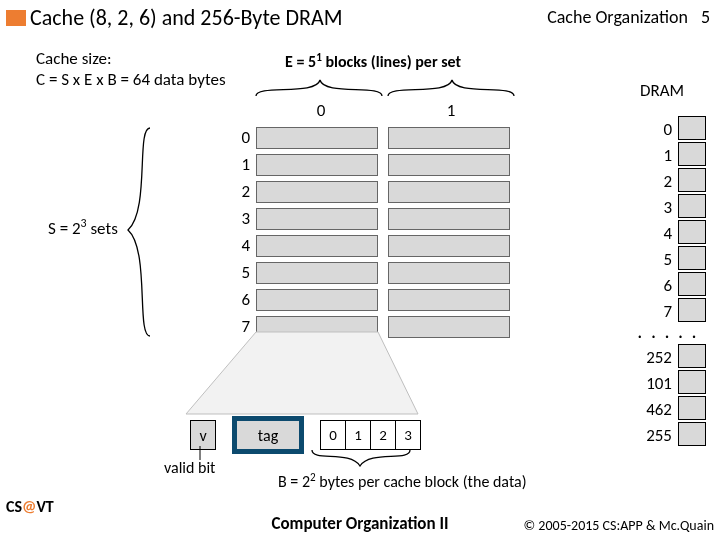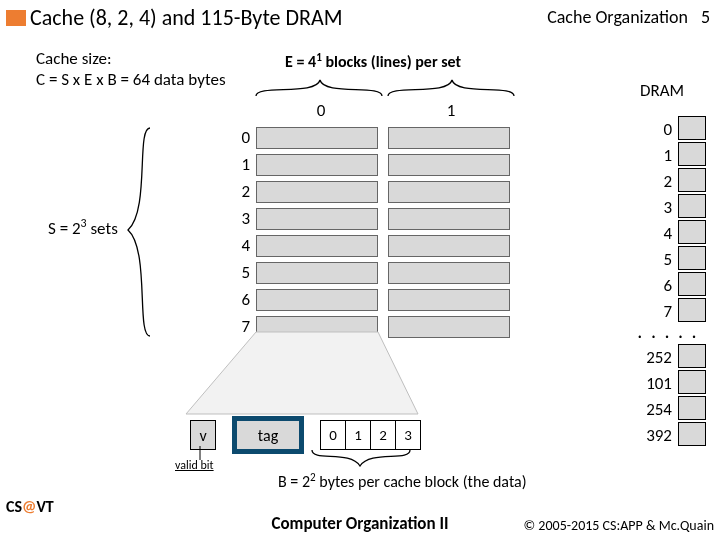--- a/index.html
+++ b/index.html
@@ -136,23 +136,22 @@
     width: 24px; height: 28px;
     border: 1px solid #000;
     border-right: none;
     display: flex; align-items: center; justify-content: center;
     font-size: 15px;
     background: #fff;
   }
   .byte:last-child { border-right: 1px solid #000; }
   .valid-label {
     position: absolute;
-    left: 175px; top: 458px;
-    font-size: 12px;
-    text-decoration: underline;
+    left: 164px; top: 458px;
+    font-size: 16px;
   }
   .b-label {
     position: absolute;
     left: 278px; top: 470px;
     font-size: 16px;
   }
 
   
   .dram-col {
     position: absolute;
@@ -206,31 +205,31 @@
     right: 6px; bottom: 6px;
     font-size: 14px;
   }
 </style>
 </head>
 <body>
 
 <div class="slide">
 
   <div class="hdr-marker"></div>
-  <div class="slide-title">Cache (8, 2, 4) and 115-Byte DRAM</div>
+  <div class="slide-title">Cache (8, 2, 6) and 256-Byte DRAM</div>
   <div class="section-title">Cache Organization</div>
   <div class="page-num">5</div>
 
   <div class="cache-size-box">
     <div>Cache size:</div>
     <div>C = S x E x B = 64 data bytes</div>
   </div>
 
   <div class="e-label">
-    <span>E = 4</span><sup>1</sup><span> blocks (lines) per set</span>
+    <span>E = 5</span><sup>1</sup><span> blocks (lines) per set</span>
   </div>
 
   <div class="dram-label">DRAM</div>
 
   <div class="col-hdrs">
     <div>0</div>
     <div>1</div>
   </div>
 
   <div class="cache-sets">
@@ -332,25 +331,25 @@
     <div class="dram-dots">. . . . .</div>
     <div class="dram-row">
         <div class="dram-idx">252</div>
         <div class="dram-cell"></div>
       </div>
     <div class="dram-row">
         <div class="dram-idx">101</div>
         <div class="dram-cell"></div>
       </div>
     <div class="dram-row">
-        <div class="dram-idx">254</div>
-        <div class="dram-cell"></div>
-      </div>
-    <div class="dram-row">
-        <div class="dram-idx">392</div>
+        <div class="dram-idx">462</div>
+        <div class="dram-cell"></div>
+      </div>
+    <div class="dram-row">
+        <div class="dram-idx">255</div>
         <div class="dram-cell"></div>
       </div>
   </div>
 
   <svg class="overlay">
 
     <path d="M256 96 C256 84,316 96,320 80 C324 96,382 84,382 96
              M388 96 C388 84,448 96,452 80 C456 96,514 84,514 96" fill="none" stroke="#000" stroke-width="1.3"></path>
 
     <path d="M150 128

